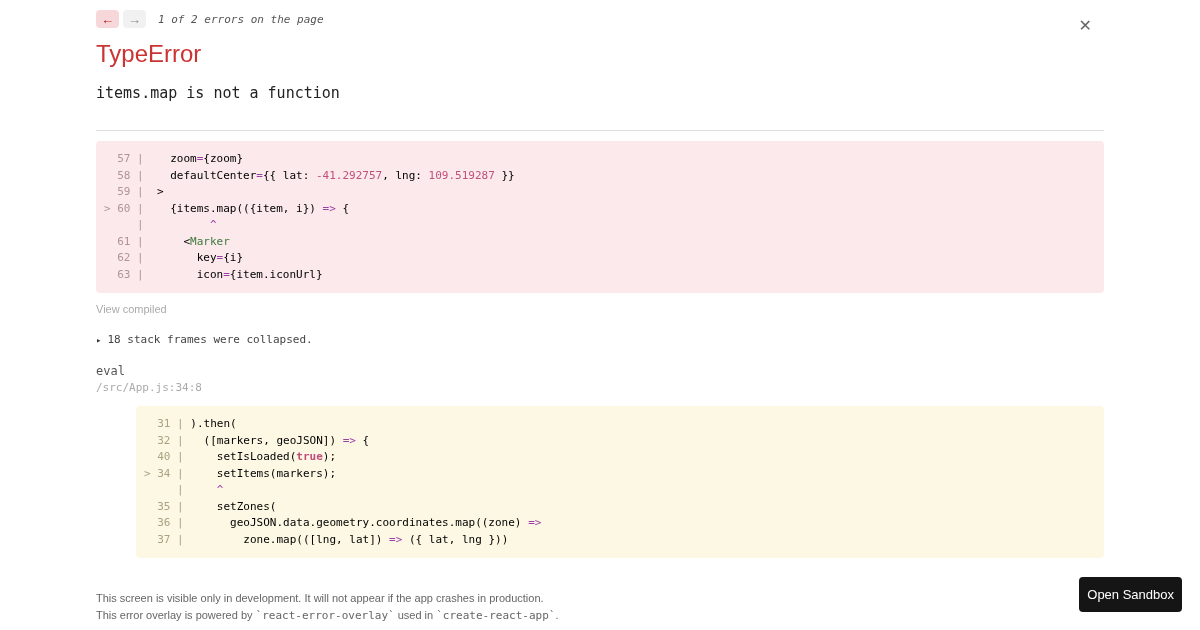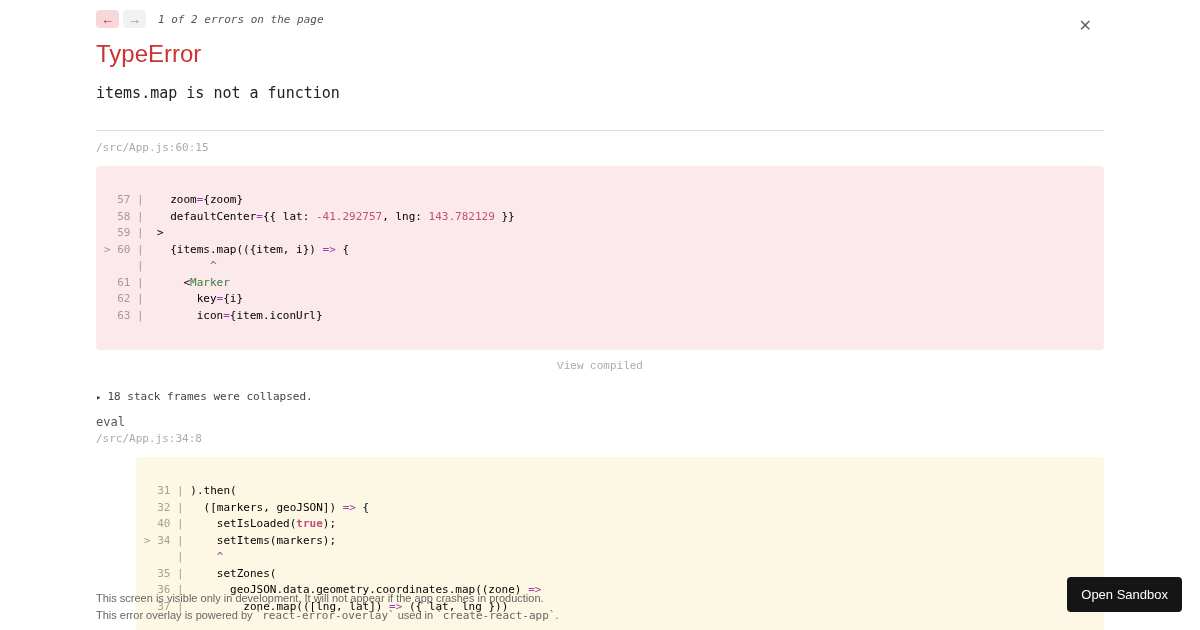--- a/index.html
+++ b/index.html
@@ -9,58 +9,57 @@
   .nav-btn { width: 23px; height: 18px; border-radius: 4px; display: flex; align-items: center; justify-content: center; cursor: pointer; border: none; font-size: 13px; }
   .nav-btn.prev { background: #f8d7da; color: #b71c1c; }
   .nav-btn.next { background: #f1f1f1; color: #888; }
   .nav-text { margin-left: 8px; font-family: Menlo, Consolas, monospace; font-size: 11px; color: #555; font-style: italic; }
   .close-btn { position: absolute; top: 18px; right: 108px; font-size: 16px; color: #666; cursor: pointer; background: none; border: none; font-weight: 300; line-height: 1; }
   .error-title { color: #cc3333; font-size: 24px; font-weight: 400; margin-bottom: 16px; font-family: -apple-system, sans-serif; }
   .error-message { font-family: Menlo, Consolas, monospace; font-size: 15px; color: #222; margin-bottom: 28px; }
   hr.sep { border: none; border-top: 1px solid #ddd; margin-bottom: 10px; }
   .frame-name { font-family: Menlo, Consolas, monospace; font-size: 12px; color: #555; margin-bottom: 3px; }
   .frame-loc { font-family: Menlo, Consolas, monospace; font-size: 11px; color: #aaa; margin-bottom: 12px; }
-  .code-block { font-family: Menlo, Consolas, monospace; font-size: 11px; line-height: 1.5; border-radius: 4px; padding: 26px 8px; white-space: pre; overflow-x: auto; }
+  .code-block { font-family: Menlo, Consolas, monospace; font-size: 11px; line-height: 1.5; border-radius: 4px; padding: 10px 8px; white-space: pre; overflow-x: auto; }
   .code-block.red { background: #fbe9eb; }
   .code-block.yellow { background: #fdf8e4; margin-left: 40px; }
   .light { color: #b09497; }
   .light-y { color: #a8a383; }
   .tag { color: #3e7a3e; }
   .num { color: #c14f7e; }
   .kw { color: #9b3ea8; }
   .bool { color: #c14f7e; font-weight: bold; }
-  .view-compiled { font-family: Liberation Mono, monospace; font-size: 11px; color: #aaa; margin: 10px 0 18px 0; cursor: pointer; text-align: center; }
-  .collapsed { font-family: Menlo, Consolas, monospace; font-size: 11px; color: #444; margin-bottom: 12px; display: flex; align-items: center; gap: 6px; cursor: pointer; }
+  .view-compiled { font-family: Liberation Sans, sans-serif; font-size: 11px; color: #aaa; margin: 10px 0 18px 0; cursor: pointer; }
+  .collapsed { font-family: Menlo, Consolas, monospace; font-size: 11px; color: #444; margin-bottom: 18px; display: flex; align-items: center; gap: 6px; cursor: pointer; }
   .collapsed::before { content: "▸"; font-size: 9px; color: #333; }
   .footer { position: absolute; bottom: 6px; left: 96px; right: 96px; font-size: 11px; color: #666; line-height: 1.55; }
   .footer .mono { font-family: Menlo, Consolas, monospace; }
-  .open-sandbox { position: absolute; bottom: 18px; right: 18px; background: #151515; color: #fff; padding: 10px 14px; border-radius: 4px; font-size: 13px; border: none; cursor: pointer; }
+  .open-sandbox { position: absolute; bottom: 18px; right: 18px; background: #151515; color: #fff; padding: 10px 8px; border-radius: 4px; font-size: 13px; border: none; cursor: pointer; }
 </style>
 </head>
 <body>
 
 <div class="container">
 
   <div class="nav-row">
     <button class="nav-btn prev">←</button>
     <button class="nav-btn next">→</button>
     <span class="nav-text">1 of 2 errors on the page</span>
   </div>
 
   <button class="close-btn">✕</button>
 
   <div class="error-title">TypeError</div>
   <div class="error-message">items.map is not a function</div>
 
   <hr class="sep">
 
-  <div class="frame-loc">/src/App.js:60:15</div>
 
   <div class="code-block red"><span class="light">  57 | </span>   zoom<span class="kw">=</span>{zoom}
-<span class="light">  58 | </span>   defaultCenter<span class="kw">=</span>{{ lat: <span class="num">-41.292757</span>, lng: <span class="num">143.782129</span> }}
+<span class="light">  58 | </span>   defaultCenter<span class="kw">=</span>{{ lat: <span class="num">-41.292757</span>, lng: <span class="num">109.519287</span> }}
 <span class="light">  59 | </span> &gt;
 <span class="light">&gt; 60 | </span>   {items.map(({item, i}) <span class="kw">=&gt;</span> {
 <span class="light">     | </span>         <span class="kw">^</span>
 <span class="light">  61 | </span>     &lt;<span class="tag">Marker</span>
 <span class="light">  62 | </span>       key<span class="kw">=</span>{i}
 <span class="light">  63 | </span>       icon<span class="kw">=</span>{item.iconUrl}</div>
 
   <div class="view-compiled">View compiled</div>
 
   <div class="collapsed">

